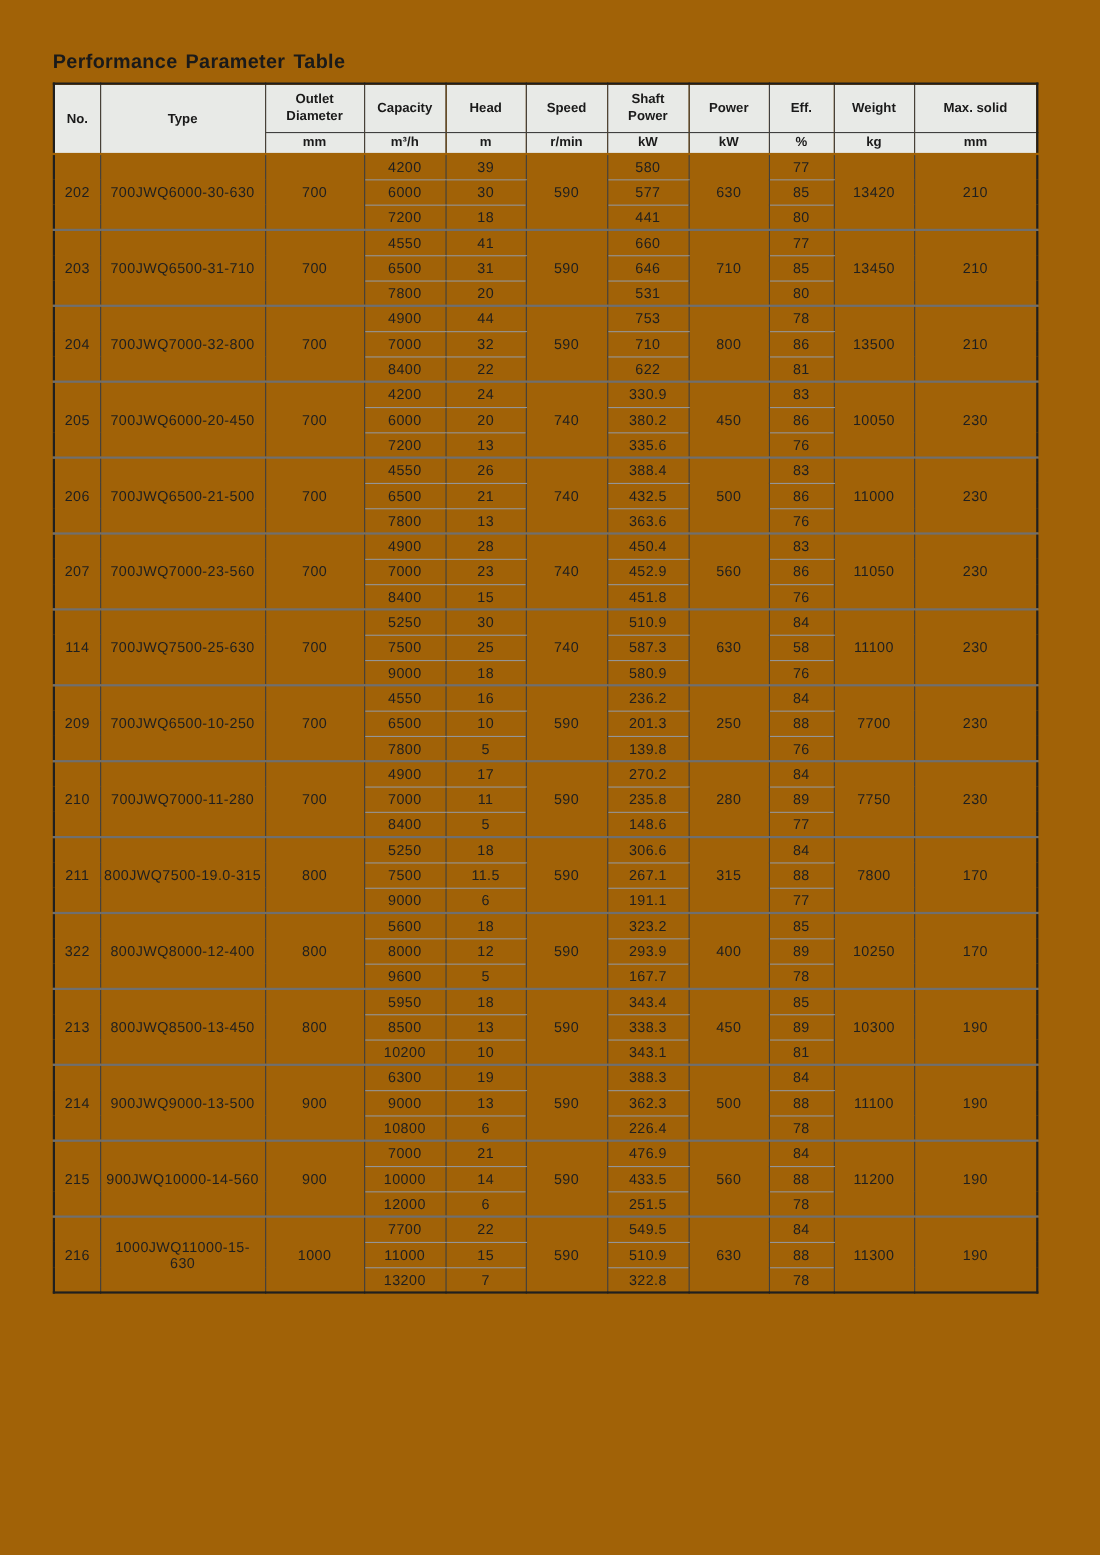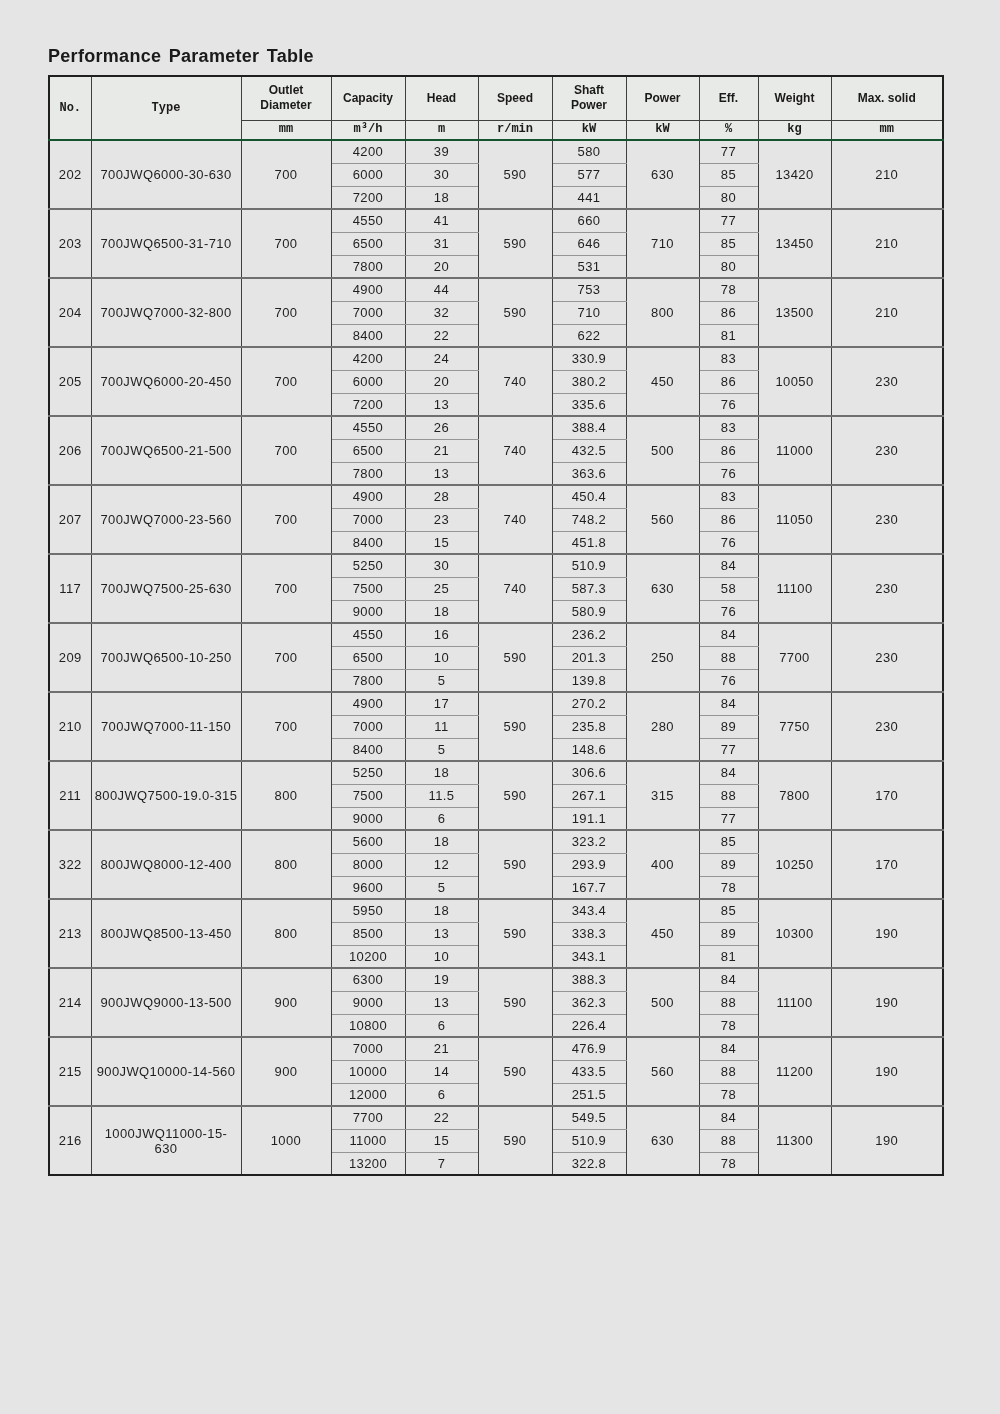--- a/index.html
+++ b/index.html
@@ -5,21 +5,21 @@
   html, body {
     margin: 0;
     padding: 0;
     background: #ffffff;
     font-family: "Liberation Sans", "DejaVu Sans", sans-serif;
   }
   .page {
     position: relative;
     width: 1000px;
     height: 1414px;
-    background: #e5e5e5;
+    background: #a16207;
     box-sizing: border-box;
     padding: 46px 48px 18px 48px;
   }
   .title {
     margin: 0 0 8px 0;
     font-size: 18px;
     font-weight: bold;
     color: #1a1a1a;
     letter-spacing: 0.3px;
     word-spacing: 2px;
@@ -41,21 +41,21 @@
   .perf-table thead th {
     background: #e8eae7;
     font-size: 12px;
     font-weight: bold;
     color: #1a1a1a;
     line-height: 1.25;
   }
   .perf-table thead tr.labels { height: 44px; }
   .perf-table thead tr.units  { height: 20px; }
   .perf-table thead tr.units th,
-  .perf-table thead th[rowspan] { border-bottom: 2px solid #14532d; font-family: Liberation Mono, monospace; }
+  .perf-table thead th[rowspan] { border-bottom: 2px solid #a16207; }
   .perf-table tbody tr { height: 23px; }
   .perf-table tbody td {
     font-size: 13px;
     color: #1f1f1f;
     letter-spacing: 0.4px;
   }
   
   .perf-table tbody td.pt {
     border-top: 1px solid #959595;
     border-bottom: 1px solid #959595;
@@ -243,31 +243,31 @@
           <td class="span" rowspan="3">740</td>
           <td class="pt">450.4</td>
           <td class="span" rowspan="3">560</td>
           <td class="pt">83</td>
           <td class="span" rowspan="3">11050</td>
           <td class="span" rowspan="3">230</td>
         </tr>
         <tr>
           <td class="pt">7000</td>
           <td class="pt">23</td>
-          <td class="pt">748.2</td>
+          <td class="pt">452.9</td>
           <td class="pt">86</td>
         </tr>
         <tr>
           <td class="pt">8400</td>
           <td class="pt">15</td>
           <td class="pt">451.8</td>
           <td class="pt">76</td>
         </tr>
         <tr class="group-start">
-          <td class="span" rowspan="3">117</td>
+          <td class="span" rowspan="3">114</td>
           <td class="span" rowspan="3">700JWQ7500-25-630</td>
           <td class="span" rowspan="3">700</td>
           <td class="pt">5250</td>
           <td class="pt">30</td>
           <td class="span" rowspan="3">740</td>
           <td class="pt">510.9</td>
           <td class="span" rowspan="3">630</td>
           <td class="pt">84</td>
           <td class="span" rowspan="3">11100</td>
           <td class="span" rowspan="3">230</td>
@@ -304,21 +304,21 @@
           <td class="pt">88</td>
         </tr>
         <tr>
           <td class="pt">7800</td>
           <td class="pt">5</td>
           <td class="pt">139.8</td>
           <td class="pt">76</td>
         </tr>
         <tr class="group-start">
           <td class="span" rowspan="3">210</td>
-          <td class="span" rowspan="3">700JWQ7000-11-150</td>
+          <td class="span" rowspan="3">700JWQ7000-11-280</td>
           <td class="span" rowspan="3">700</td>
           <td class="pt">4900</td>
           <td class="pt">17</td>
           <td class="span" rowspan="3">590</td>
           <td class="pt">270.2</td>
           <td class="span" rowspan="3">280</td>
           <td class="pt">84</td>
           <td class="span" rowspan="3">7750</td>
           <td class="span" rowspan="3">230</td>
         </tr>

